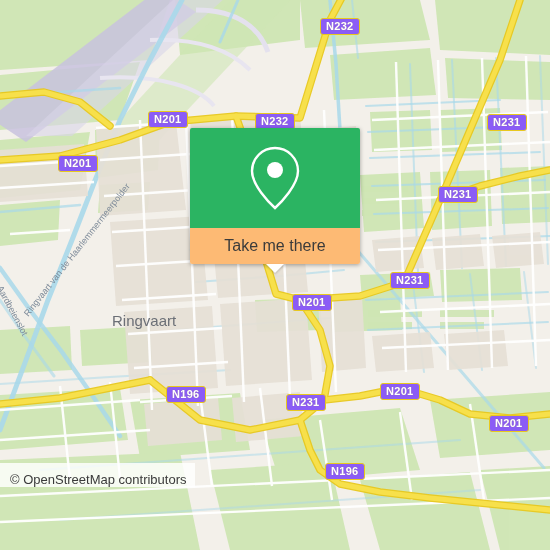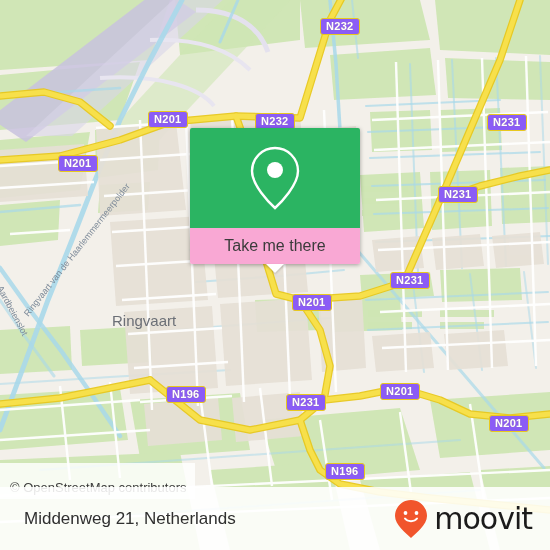--- a/index.html
+++ b/index.html
@@ -58,21 +58,21 @@
     overflow:visible;
   }
   #popup-head{
     height:100px;width:170px;
     background:#2bb462;
     border-radius:2px 2px 0 0;
     display:flex;align-items:center;justify-content:center;
   }
   #popup-body{
     height:36px;width:170px;
-    background:#f9a8d4;
+    background:#fdba74;
     border-radius:0 0 2px 2px;
     display:flex;align-items:center;justify-content:center;
     position:relative;
   }
   #popup-label{
     color:#3b3b3b;
     font-size:16px;
     font-family:"Liberation Sans", sans-serif;
   }
   #popup-tail{
@@ -84,22 +84,22 @@
     border-top:9px solid #ffffff;
     filter:drop-shadow(0 1px 1px rgba(0,0,0,.2));
   }
 
   
   #attribution{
     position:absolute;
     left:0;top:463px;
     height:24px;
     background:rgba(255,255,255,.82);
-    display:flex;align-items:center;
-    padding:12px 8px 0 10px;
+    display:flex;align-items:flex-end;
+    padding:0 8px 0 10px;
     color:#3a3a3a;
     font-size:13px;
     font-family:"Liberation Sans", sans-serif;
     white-space:nowrap;
   }
 
   
   #bottombar{
     position:absolute;
     left:0;top:487px;width:550px;height:63px;
@@ -355,26 +355,14 @@
         <span id="popup-label">Take me there</span>
         <span id="popup-tail"></span>
       </div>
     </div>
 
     <div id="attribution">
       <span>© OpenStreetMap contributors</span>
     </div>
   </div>
 
-  <div id="bottombar">
-    <span id="address">Middenweg 21, Netherlands</span>
-    <div id="brand">
-      <svg width="34" height="40" viewBox="0 0 34 40">
-        <path d="M17 1 C8.2 1 1 8.2 1 17 C1 26 12 34 17 39 C22 34 33 26 33 17 C33 8.2 25.8 1 17 1 Z" fill="#f1552c"></path>
-        <circle cx="11.5" cy="14" r="1.9" fill="#ffffff"></circle>
-        <circle cx="22.5" cy="14" r="1.9" fill="#ffffff"></circle>
-        <path d="M11 19.5 C13.5 23 20.5 23 23 19.5" stroke="#ffffff" stroke-width="2" fill="none" stroke-linecap="round"></path>
-      </svg>
-      <span id="brand-word">moovit</span>
-    </div>
-  </div>
 
 </div>
 
 </body></html>

